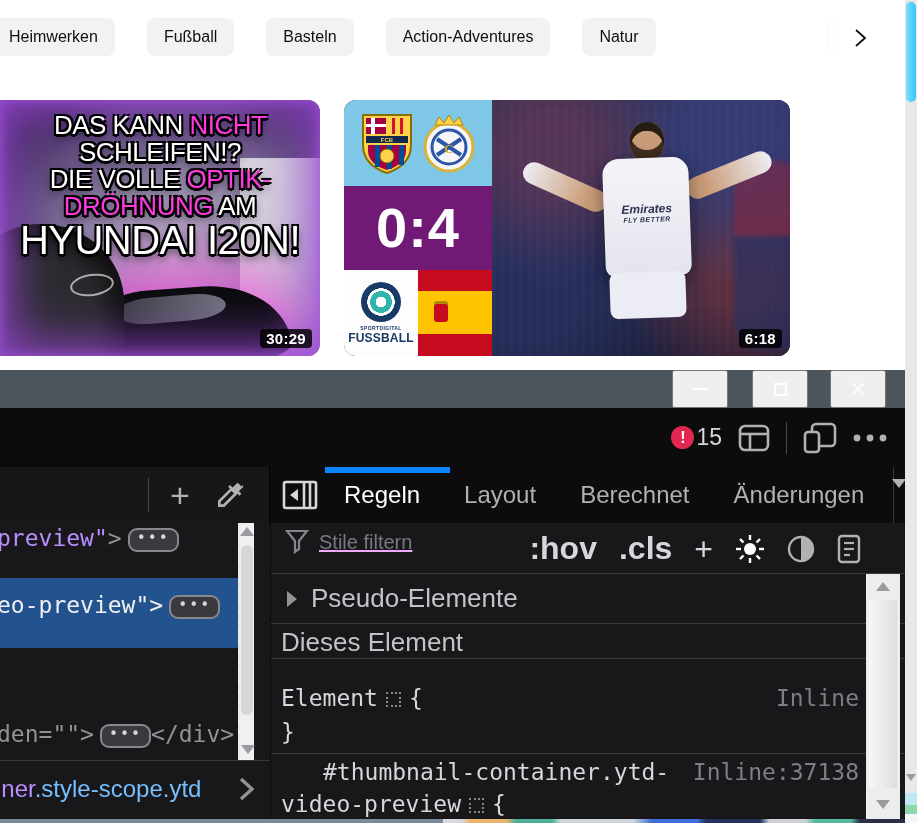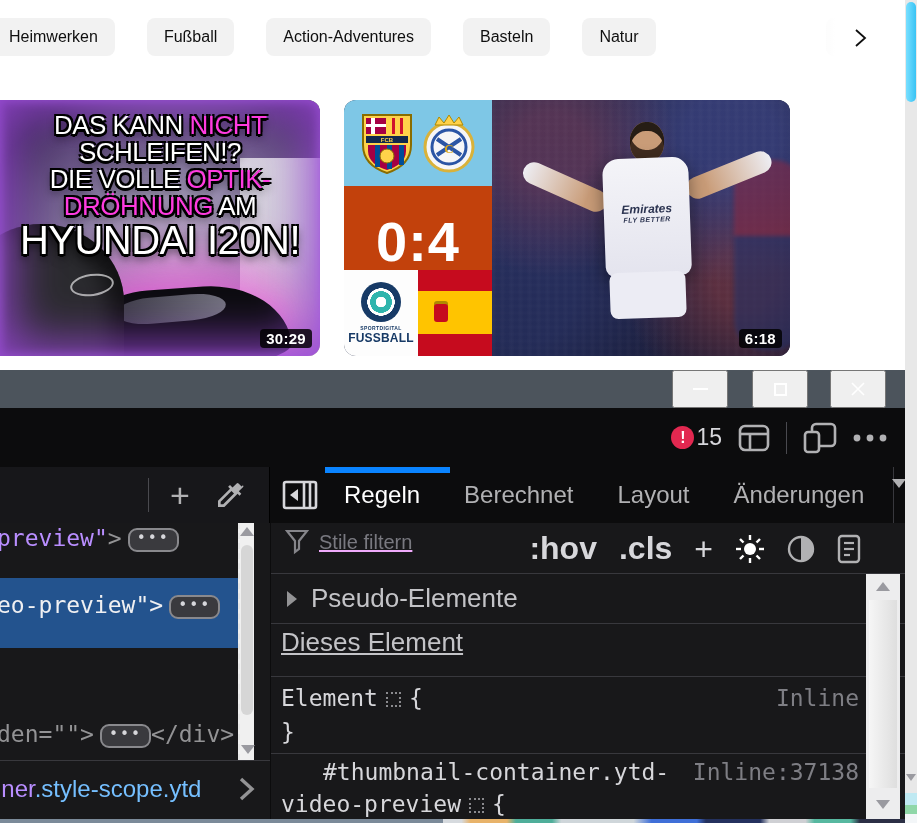--- a/index.html
+++ b/index.html
@@ -44,21 +44,21 @@
     text-shadow: -2px -2px 0 #000, 2px -2px 0 #000, -2px 2px 0 #000, 2px 2px 0 #000, 0 3px 0 #000, 0 5px 8px rgba(0,0,0,.7); }
   .car-title .l1,.car-title .l2 { font-size:26px; }
   .car-title .l3 { font-size:40px; }
   .hl { color:#ff3be0; }
   .duration { position:absolute; right:8px; bottom:8px; background:rgba(0,0,0,.82); color:#fff;
     font-size:15px; font-weight:600; padding:1px 6px; border-radius:4px; letter-spacing:.3px; }
 
   .thumb-match { left:344px; width:446px; border-radius:12px; background:#18203d; }
   .score-col { position:absolute; left:0; top:0; width:148px; height:256px; }
   .score-top { position:absolute; left:0; top:0; width:148px; height:86px; background:#7ec7e6; display:flex; align-items:center; justify-content:center; gap:6px; }
-  .score-band { position:absolute; left:0; top:86px; width:148px; height:84px; background:#c2410c; display:flex; align-items:flex-end; justify-content:center; }
+  .score-band { position:absolute; left:0; top:86px; width:148px; height:84px; background:#701a75; display:flex; align-items:center; justify-content:center; }
   .score-txt { color:#ffffff; font-size:56px; font-weight:800; letter-spacing:1px; line-height:1; }
   .score-bot { position:absolute; left:0; top:170px; width:148px; height:86px; }
   .sd-block { position:absolute; left:0; top:0; width:74px; height:86px; background:#fdfdfd; display:flex; flex-direction:column; align-items:center; justify-content:center; }
   .sd-circle { width:40px; height:40px; border-radius:50%; background:radial-gradient(circle at 50% 50%, #ffffff 0 18%, #2fb5ad 19% 38%, #ffffff 39% 48%, #173a66 49% 100%); position:relative; }
   .sd-small { font-size:5px; font-weight:700; color:#173a66; letter-spacing:.4px; margin-top:3px; }
   .sd-big { font-size:12px; font-weight:800; color:#173a66; letter-spacing:.2px; }
   .flag { position:absolute; right:0; top:0; width:74px; height:86px;
     background:linear-gradient(180deg,#c60b1e 0 25%,#ffc400 25% 75%,#c60b1e 75% 100%); }
   .flag-emblem { position:absolute; left:16px; top:34px; width:14px; height:18px; background:#c60b1e; border-radius:3px; box-shadow:0 -3px 0 #b08900; }
   .crest { width:56px; height:64px; }
@@ -140,21 +140,21 @@
   .filter-input { background:transparent; border:none; outline:none; color:#f0abfc; font-size:20px; width:210px;
     font-family:"Liberation Sans",sans-serif;text-decoration:underline; }
   .filter-input::placeholder { color:#797980; opacity:1; }
   .rt-right { position:absolute; right:44px; top:0; height:51px; display:flex; align-items:center; gap:22px; }
   .toggle-txt { color:#d7d7db; font-size:32px; font-weight:600; background:transparent; border:none; cursor:pointer; padding:0; }
   .rplus { color:#d7d7db; font-size:32px; font-weight:300; background:transparent; border:none; cursor:pointer; line-height:28px; }
 
   .sect-row { position:absolute; left:0; width:634px; color:#c3c3c7; font-size:26px; }
   .pseudo-row { top:51px; height:50px; border-bottom:1px solid #38383d; display:flex; align-items:center; gap:14px; padding-left:16px; cursor:pointer; }
   .tri-right { width:0; height:0; border-top:8px solid transparent; border-bottom:8px solid transparent; border-left:10px solid #939395; }
-  .this-el-row { top:104px; height:50px; display:flex; align-items:flex-start; padding-left:10px; border-bottom:1px solid #38383d;text-decoration:underline; }
+  .this-el-row { top:86px; height:50px; display:flex; align-items:flex-end; padding-left:10px; border-bottom:1px solid #38383d; }
 
   .rule1 { position:absolute; left:0; top:156px; width:634px; height:75px; border-bottom:1px solid #38383d; }
   .rule2 { position:absolute; left:0; top:232px; width:634px; height:64px; }
   .rule-line { position:absolute; color:#d7d7db; white-space:nowrap; }
   .origin { position:absolute; right:46px; color:#7e7e84; }
   .grid-badge { display:inline-block; width:15px; height:15px; border:2px dotted #8a8a8e; margin:0 8px; vertical-align:-1px; cursor:pointer; }
 
   .rules-scroll { position:absolute; left:595px; top:51px; width:34px; height:245px; background:#ededee; }
   .rs-thumb { position:absolute; left:3px; top:26px; width:28px; height:188px; background:linear-gradient(90deg,#f6f6f6,#dedede); }
 
@@ -172,22 +172,22 @@
     background:linear-gradient(90deg,#7b8a99 0 49%,#d6dade 49% 51%,#e8b36a 52% 56%,#4fae9a 57% 61%,#cfd6da 62% 70%,#3f6fd8 72% 77%,#24315e 78% 84%,#cfd0d4 85% 89%,#57b8a0 90% 94%,#2b2f45 95% 100%); }
 </style>
 </head>
 <body>
 
 <div id="stage">
 
   <div class="chiprow">
     <div class="chip">Heimwerken</div>
     <div class="chip">Fußball</div>
+    <div class="chip">Basteln</div>
     <div class="chip">Action-Adventures</div>
-    <div class="chip">Basteln</div>
     <div class="chip">Natur</div>
   </div>
   <div class="chip-remnant"></div>
   <div class="chip-fade"></div>
   <button class="chip-more">
     <svg width="16" height="22" viewBox="0 0 16 22">
       <polyline points="4,3 13,11 4,19" fill="none" stroke="#0f0f0f" stroke-width="1.8"></polyline>
     </svg>
   </button>
 
@@ -323,22 +323,22 @@
       <button class="pane-toggle">
         <svg width="36" height="32" viewBox="0 0 36 32">
           <rect x="2" y="3" width="32" height="26" rx="2" fill="none" stroke="#d7d7db" stroke-width="2.6"></rect>
           <polygon points="16,10 8,16 16,22" fill="#d7d7db"></polygon>
           <line x1="22" y1="3" x2="22" y2="29" stroke="#d7d7db" stroke-width="2.6"></line>
           <line x1="28" y1="3" x2="28" y2="29" stroke="#d7d7db" stroke-width="2.6"></line>
         </svg>
       </button>
       <div class="tab-clip">
         <button class="sidetab active">Regeln</button>
+        <button class="sidetab">Layout</button>
         <button class="sidetab">Berechnet</button>
-        <button class="sidetab">Layout</button>
         <button class="sidetab">Änderungen</button>
       </div>
       <span class="tab-border"></span>
       <button class="alltabs-btn"><span class="tri-down"></span></button>
     </div>
 
     <div class="inspector">
       <div class="node-line code" style="top:2px;">
         <span class="purple">preview"</span><span class="gray">&gt;</span><span class="ellipsis-badge">•••</span>
       </div>

